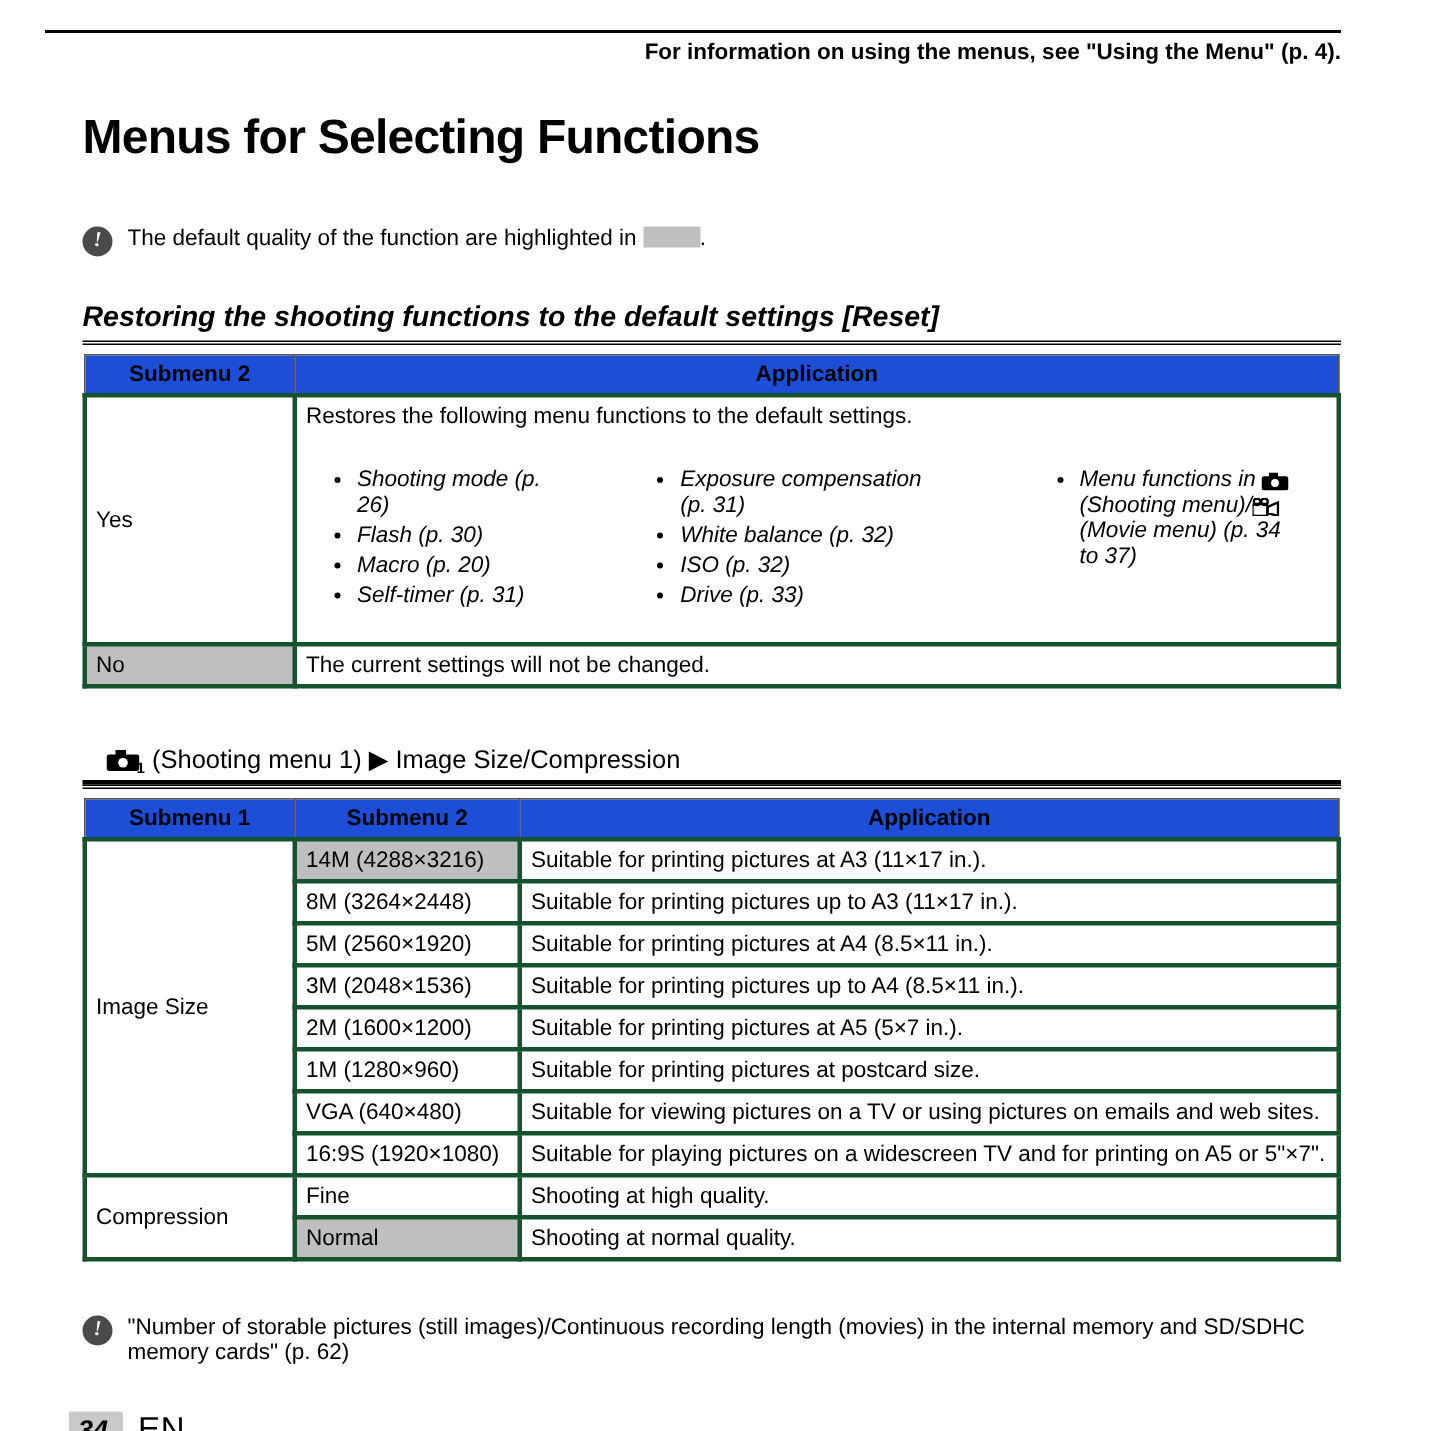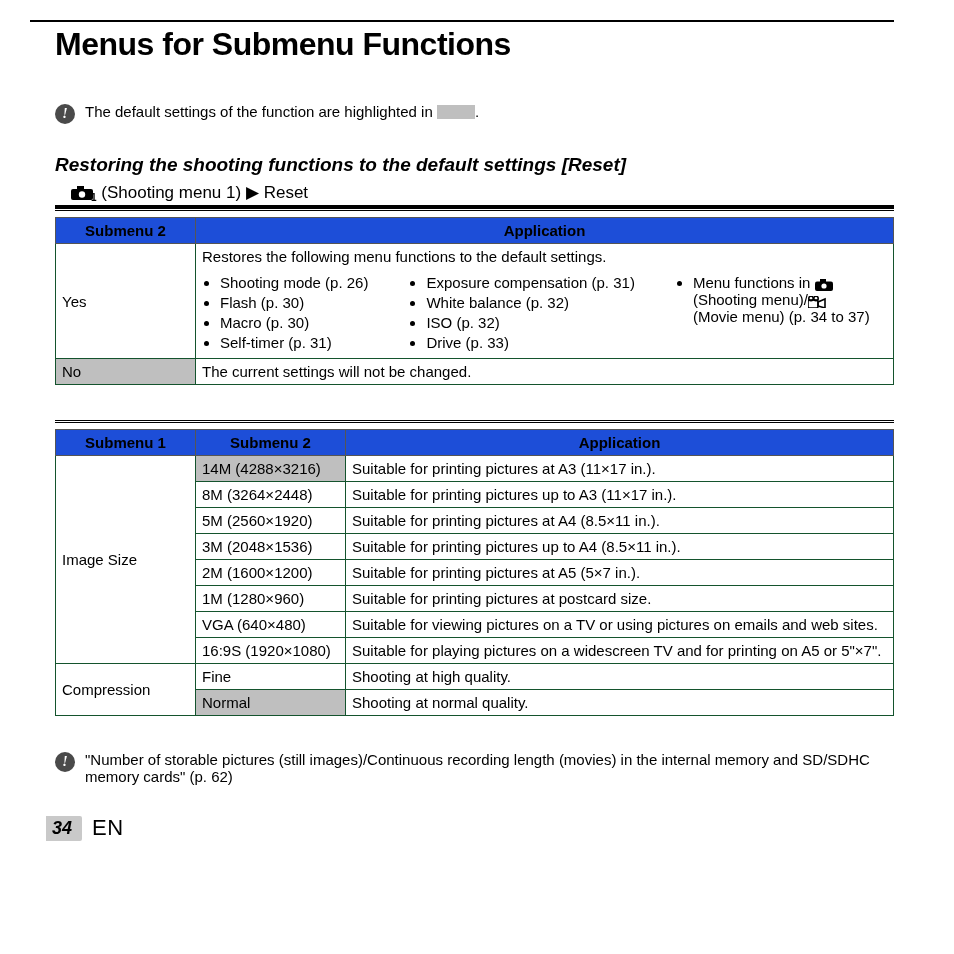--- a/index.html
+++ b/index.html
@@ -98,34 +98,35 @@
     font-size: 15px;
   }
   table.func th {
     background: #1d4ed8;
     font-weight: bold;
     border: 1px solid #555;
     padding: 4px 6px;
     text-align: center;
   }
   table.func td {
-    border: 1px solid #14532d;
+    border: 3px solid #14532d;
     padding: 4px 6px;
     vertical-align: middle;
   }
   td.hl { background: #bfbfbf; }
   .reset-cols {
     display: flex;
     gap: 40px;
     margin-top: 6px;
   }
   .reset-cols ul {
     list-style: disc;
-    margin: 0;
+    margin: 16px;
     padding-left: 18px;
+    font-style: italic;
   }
   .reset-cols li {
     margin: 3px 0;
   }
   .reset-cols .col3 { list-style: disc; }
   .inline-icon svg { vertical-align: -3px; }
   .page-foot {
     margin-top: 30px;
     display: flex;
     align-items: center;
@@ -143,60 +144,50 @@
   .lang {
     font-size: 22px;
     letter-spacing: 0.5px;
   }
 </style>
 </head>
 <body>
 
 <div class="page">
   <div class="top-rule"></div>
+  <div class="header-line">For information on using the menus, see "Using the Menu" (p. 4).</div>
 
   <div class="content">
-    <h1>Menus for Submenu Functions</h1>
+    <h1>Menus for Selecting Functions</h1>
 
     <div class="note-row">
       <span class="bang-icon">!</span>
       <span>
-        <span>The default settings of the function are highlighted in </span><span class="grey-swatch"></span><span>.</span>
+        <span>The default quality of the function are highlighted in </span><span class="grey-swatch"></span><span>.</span>
       </span>
     </div>
 
     <h2 class="sub">Restoring the shooting functions to the default settings [Reset]</h2>
-    <div class="menupath">
-      <span class="cam-icon">
-        <svg width="22" height="14">
-            <rect x="0" y="3" width="22" height="11" rx="2" fill="#000"></rect>
-            <rect x="6" y="0" width="7" height="4" fill="#000"></rect>
-            <circle cx="11" cy="8.5" r="3.2" fill="#fff"></circle>
-          </svg>
-      </span><span class="cam-sub">1</span>
-      <span> (Shooting menu 1) </span>▶
-      <span>Reset</span>
-    </div>
     <div class="double-rule"></div>
 
     <table class="func">
       <tbody>
           <tr>
         <th style="width:140px">Submenu 2</th>
         <th>Application</th>
       </tr>
       <tr>
         <td>Yes</td>
         <td>
           <div>Restores the following menu functions to the default settings.</div>
           <div class="reset-cols">
             <ul>
               <li>Shooting mode (p. 26)</li>
               <li>Flash (p. 30)</li>
-              <li>Macro (p. 30)</li>
+              <li>Macro (p. 20)</li>
               <li>Self-timer (p. 31)</li>
             </ul>
             <ul>
               <li>Exposure compensation (p. 31)</li>
               <li>White balance (p. 32)</li>
               <li>ISO (p. 32)</li>
               <li>Drive (p. 33)</li>
             </ul>
             <ul class="col3">
               <li>
@@ -217,20 +208,31 @@
           </div>
         </td>
       </tr>
       <tr>
         <td class="hl">No</td>
         <td>The current settings will not be changed.</td>
       </tr>
     </tbody>
       </table>
 
+    <div class="menupath">
+      <span class="cam-icon">
+        <svg width="22" height="14">
+            <rect x="0" y="3" width="22" height="11" rx="2" fill="#000"></rect>
+            <rect x="6" y="0" width="7" height="4" fill="#000"></rect>
+            <circle cx="11" cy="8.5" r="3.2" fill="#fff"></circle>
+          </svg>
+      </span><span class="cam-sub">1</span>
+      <span> (Shooting menu 1) </span>▶
+      <span>Image Size/Compression</span>
+    </div>
     <div class="double-rule"></div>
 
     <table class="func">
       <tbody>
           <tr>
         <th style="width:140px">Submenu 1</th>
         <th style="width:150px">Submenu 2</th>
         <th>Application</th>
       </tr>
       </tbody>

